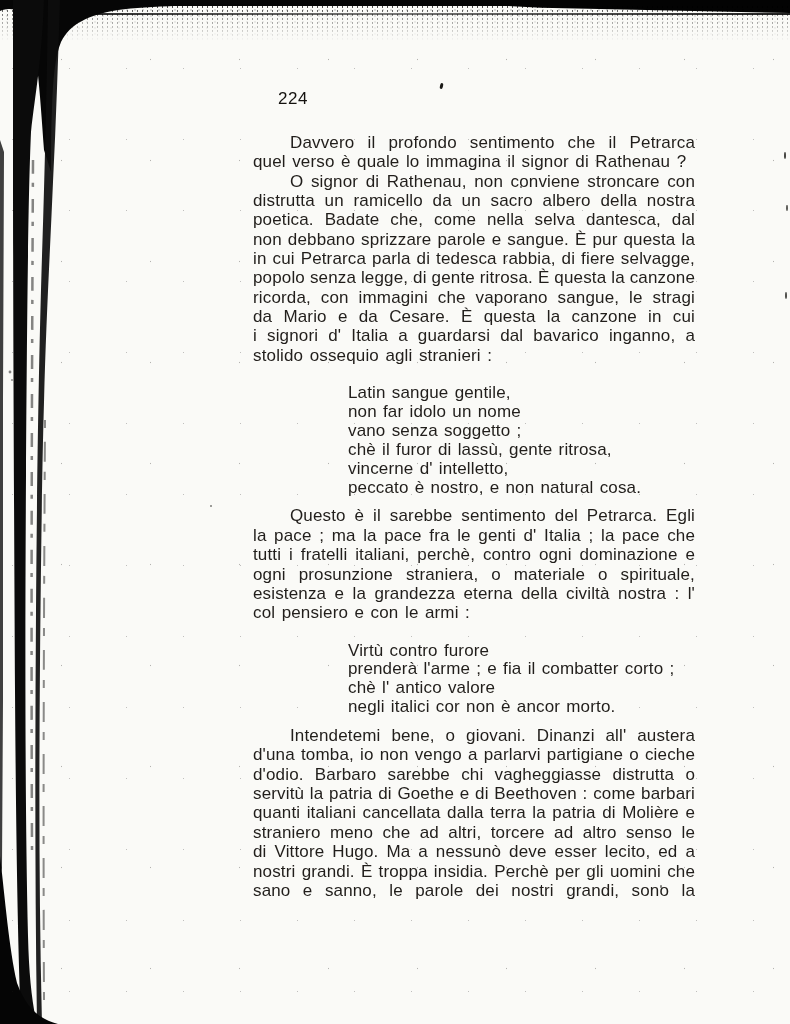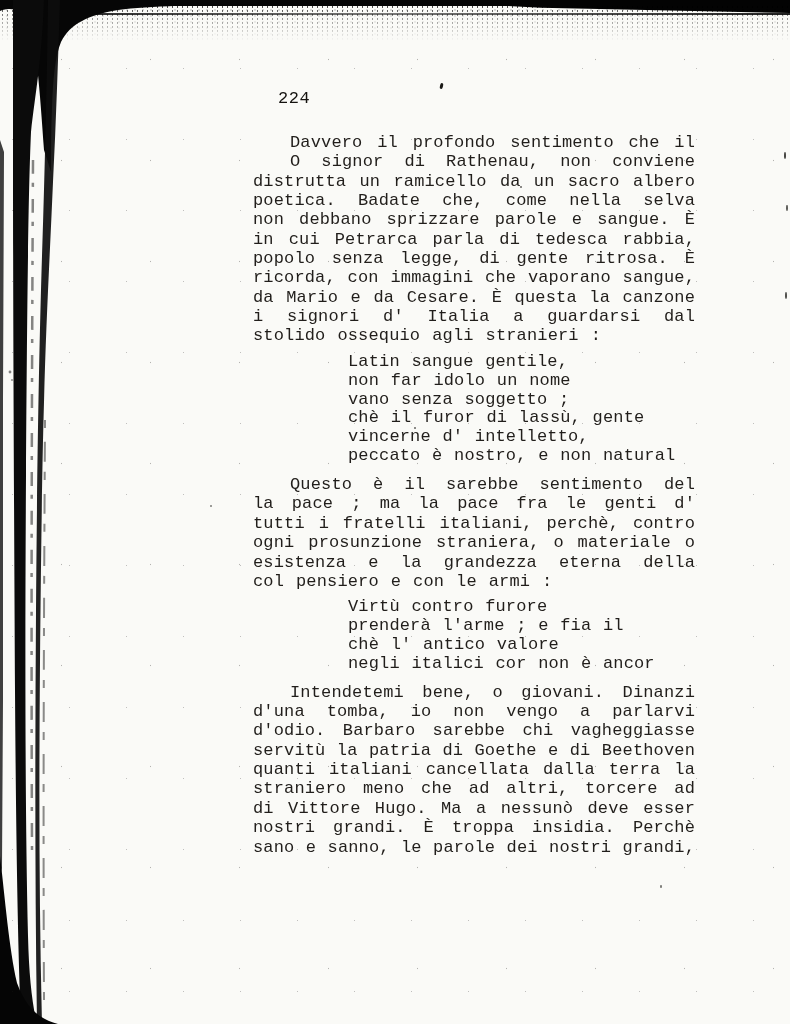--- a/index.html
+++ b/index.html
@@ -1,21 +1,21 @@
 <!DOCTYPE html>
 <html><head>
 <meta charset="utf-8">
 <style>
   html,body{margin:0;padding:0;background:#e8e8e6;}
   #scan{
     position:relative;
     width:790px;height:1024px;
     background:#fafaf7;
     overflow:hidden;
-    font-family:Liberation Mono, monospace;
+    font-family:Liberation Sans, sans-serif;
     color:#211e1b;
   }
   
   .top-band{position:absolute;top:0;left:0;width:790px;height:6px;background:#040404;}
   .top-band-right{position:absolute;top:0;left:500px;right:0;height:13px;background:#030303;
     clip-path:polygon(0 0,100% 0,100% 100%,14% 60%,0 42%);}
   .top-rule{position:absolute;top:13px;left:56px;right:0;height:2px;
     background:linear-gradient(90deg,rgba(15,15,15,.9),rgba(15,15,15,.55) 45%,rgba(10,10,10,.9));}
   .top-noise{position:absolute;top:5px;left:0;right:0;height:36px;
     background-image:
@@ -37,21 +37,21 @@
   .gutter{position:absolute;top:0;left:0;}
   
   .page-number{
     position:absolute;left:278px;top:89px;
     font-size:17px;letter-spacing:.5px;color:#14120f;
   }
   .text-block{position:absolute;left:253px;top:133px;width:442px;font-size:17px;}
   .line{height:19.35px;line-height:19.35px;overflow:hidden;text-align:left;word-spacing:1.6px;letter-spacing:.15px;}
   .line.just{text-align:justify;text-align-last:justify;word-spacing:normal;}
   .line.ind{text-indent:37px;}
-  .verse{margin-top:7px;margin-bottom:9px;padding-left:95px;}
+  .verse{margin-top:19px;margin-bottom:9px;padding-left:95px;}
   .verse .line{height:18.9px;line-height:18.9px;word-spacing:1.3px;}
 </style>
 </head>
 <body>
 
 <div id="scan">
 
   <div class="top-band"></div>
   <div class="top-band-right"></div>
   <div class="top-rule"></div>
@@ -67,20 +67,21 @@
     <path d="M45,420 C44,600 43,800 44,1000" stroke="#1a1a1a" stroke-width="2" fill="none" stroke-dasharray="8 14 20 10" opacity="0.5"></path>
     <circle cx="10" cy="372" r="1.4" fill="#333" opacity=".6"></circle>
     <circle cx="12" cy="380" r="1.1" fill="#333" opacity=".5"></circle>
   </svg>
 
   <div class="page-number">224</div>
 
   <div class="text-block">
       <div class="block paragraph">
         <div class="line ind just">Davvero il profondo sentimento che il Petrarca esprime in</div>
+        <div class="line">quel verso è quale lo immagina il signor di Rathenau ?</div>
       </div>
       <div class="block paragraph">
         <div class="line ind just">O signor di Rathenau, non conviene stroncare con tanta di-</div>
         <div class="line just">distrutta un ramicello da un sacro albero della nostra selva</div>
         <div class="line just">poetica. Badate che, come nella selva dantesca, dal tronco inciso</div>
         <div class="line just">non debbano sprizzare parole e sangue. È pur questa la canzone</div>
         <div class="line just">in cui Petrarca parla di tedesca rabbia, di fiere selvagge, di</div>
         <div class="line just">popolo senza legge, di gente ritrosa. È questa la canzone in cui</div>
         <div class="line just">ricorda, con immagini che vaporano sangue, le stragi compiute</div>
         <div class="line just">da Mario e da Cesare. È questa la canzone in cui ammonisce</div>

